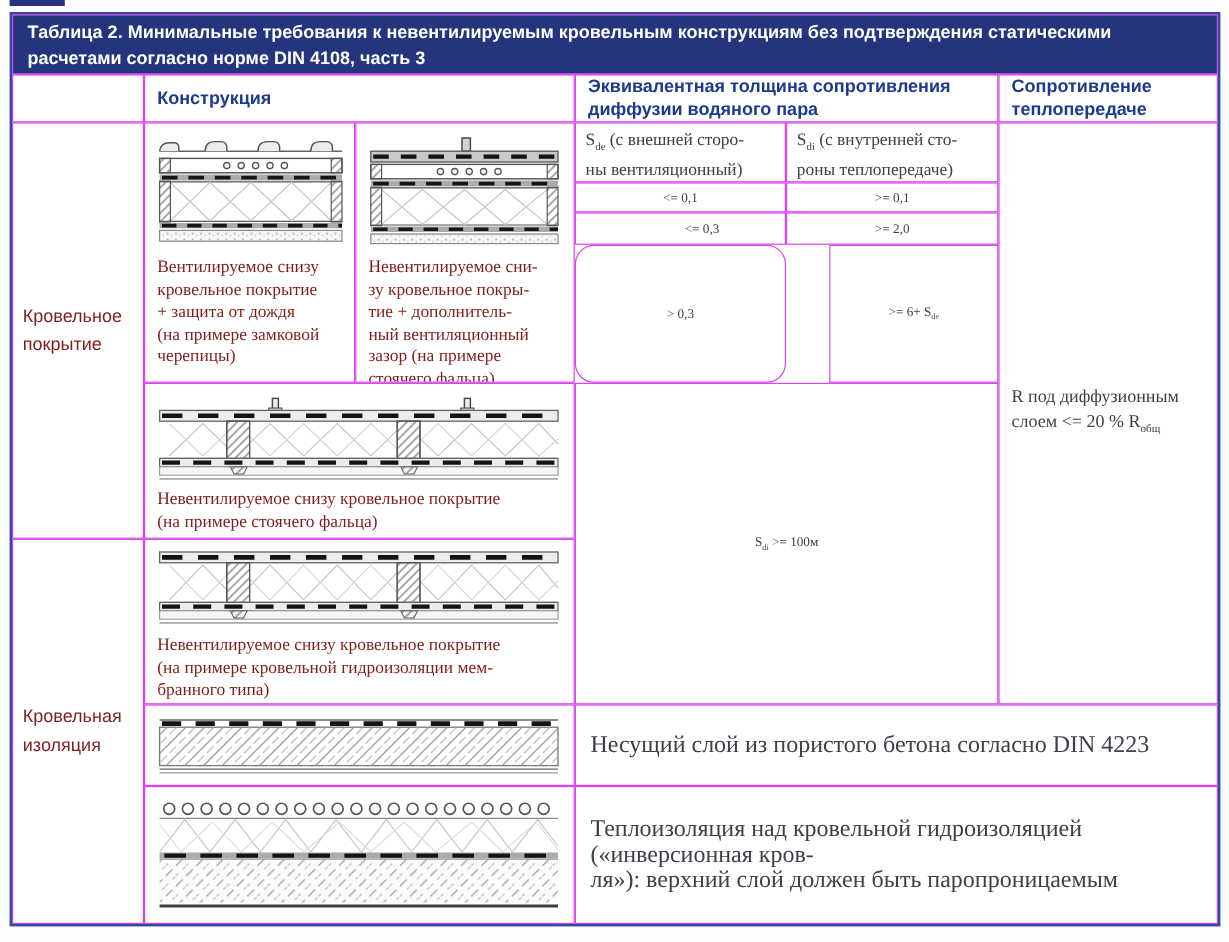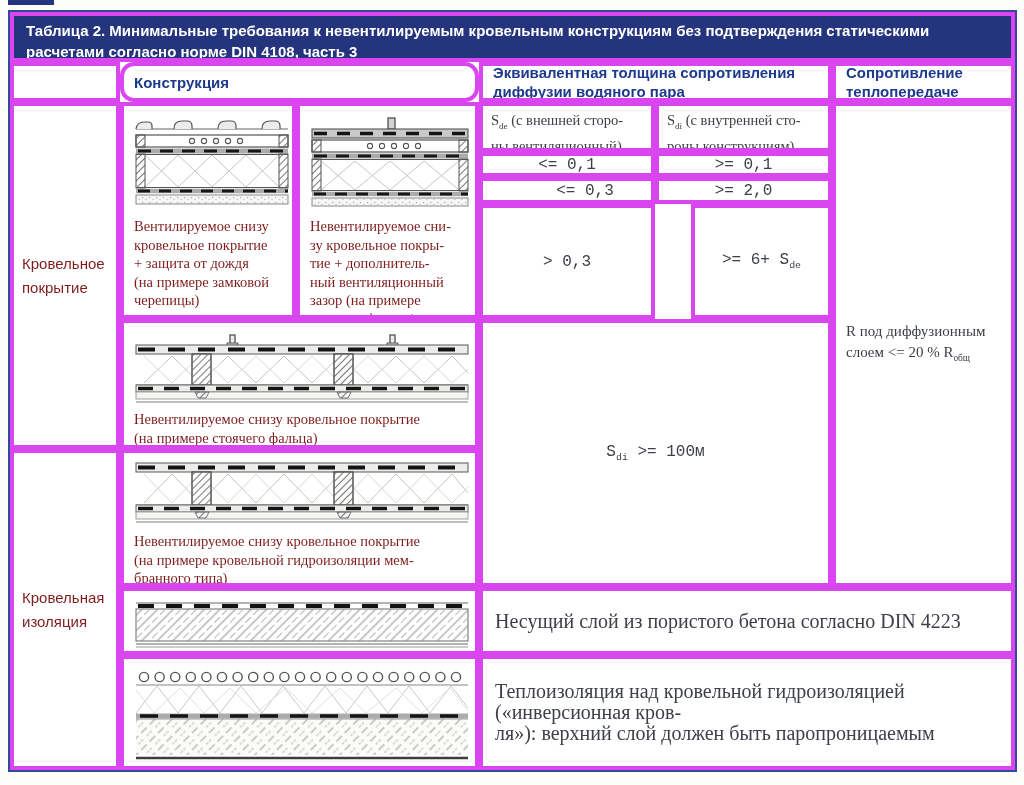--- a/index.html
+++ b/index.html
@@ -3,55 +3,55 @@
 <meta charset="utf-8">
 <style>
   html,body{margin:0;padding:0;}
   body{width:1024px;height:785px;background:#fdfdfc;position:relative;
        font-family:"Liberation Serif", serif;color:#3e4049;}
   .artifact{position:absolute;left:8px;top:0;width:46px;height:5px;background:#24357e;}
   .tbl{position:absolute;left:8px;top:10px;width:1005px;height:758px;
        border:2px solid #34499c;display:grid;background:#fff;
        grid-template-columns:110px 176px 183px 176px 177px 1fr;
        grid-template-rows:50px 40px 50px 25px 27px 115px 130px 138px 68px 1fr;}
-  .cell{border:4px solid #d946ef;box-sizing:border-box;overflow:hidden;}
+  .cell{border:1px solid #d946ef;box-sizing:border-box;overflow:hidden;}
   .pre{white-space:pre-line;}
   
   .title{grid-column:1/-1;grid-row:1;background:#24357e;color:#fff;
          font-family:"Liberation Sans",sans-serif;font-weight:bold;font-size:15px;
          line-height:21px;padding:4px 12px;}
   
   .hdr{font-family:"Liberation Sans",sans-serif;font-weight:bold;font-size:15px;
        color:#1d3a8c;display:flex;align-items:center;padding:2px 10px;line-height:19px;}
   .h-empty{grid-column:1;grid-row:2;}
-  .h-constr{grid-column:2/4;grid-row:2;border-radius:14px;}
+  .h-constr{grid-column:2/4;grid-row:2;}
   .h-vapor{grid-column:4/6;grid-row:2;}
   .h-heat{grid-column:6;grid-row:2;}
   
   .sec{font-family:"Liberation Sans",sans-serif;font-weight:normal;font-size:15px;
        color:#7f1d1d;display:flex;align-items:center;padding:0 8px;line-height:24px;}
   .sec1{grid-column:1;grid-row:3/8;}
   .sec2{grid-column:1;grid-row:8/11;}
   
   .dcell{padding:10px 4px 0 10px;}
   .d-a1{grid-column:2;grid-row:3/7;}
   .d-a2{grid-column:3;grid-row:3/7;}
   .d-b{grid-column:2/4;grid-row:7;}
   .d-c{grid-column:2/4;grid-row:8;padding-top:6px;}
   .d-d{grid-column:2/4;grid-row:9;padding-top:8px;}
   .d-e{grid-column:2/4;grid-row:10;padding-top:9px;}
   .cap{font-size:14.5px;line-height:18.5px;margin-top:5px;color:#7f1d1d;}
   
   .vhead{font-size:14.5px;line-height:20px;padding:4px 8px;}
   .v-sde{grid-column:4;grid-row:3;}
   .v-sdi{grid-column:5;grid-row:3;}
-  .val{display:flex;align-items:center;justify-content:center;font-size:16px;font-family:Liberation Mono, monospace;}
+  .val{display:flex;align-items:center;justify-content:center;font-size:11px;}
   .v-r1a{grid-column:4;grid-row:4;} .v-r1b{grid-column:5;grid-row:4;}
   .v-r2a{grid-column:4;grid-row:5;padding-left:36px;} .v-r2b{grid-column:5;grid-row:5;}
-  .v-r3a{grid-column:4;grid-row:6;} .v-r3b{grid-column:5;grid-row:6;margin-left:36px;}
+  .v-r3a{grid-column:4;grid-row:6;border-radius:16px;} .v-r3b{grid-column:5;grid-row:6;margin-left:36px;}
   .v-merged{grid-column:4/6;grid-row:7/9;}
   
   .heat{grid-column:6;grid-row:3/9;display:flex;align-items:center;
         padding:0 10px;font-size:15px;line-height:21px;}
   
   .wtext{grid-column:4/-1;display:flex;align-items:center;padding:0 12px;
          font-size:20px;line-height:21px;}
   .w-d{grid-row:9;}
   .w-e{grid-row:10;justify-content:flex-end;}
   sub{font-size:0.62em;}
@@ -265,21 +265,21 @@
       <rect x="2" y="51" width="332" height="36" fill="#fbfbf9" stroke="none"></rect>
       <rect x="2" y="51" width="332" height="36" fill="url(#hatchDash)" stroke="none"></rect>
       <line x1="2" y1="51" x2="334" y2="51" stroke="#999" stroke-width="1"></line>
       <line x1="2" y1="90" x2="334" y2="90" stroke="#3d3d3d" stroke-width="2.6"></line>
     </svg>
   </div>
 
   <div class="cell vhead v-sde"><span class="pre"><span>S</span><sub>de</sub><span class="pre"> (с внешней сторо-
 ны вентиляционный)</span></span></div>
   <div class="cell vhead v-sdi"><span class="pre"><span>S</span><sub>di</sub><span class="pre"> (с внутренней сто-
-роны конструкциям)</span></span></div>
+роны теплопередаче)</span></span></div>
 
   <div class="cell val v-r1a">&lt;= 0,1</div>
   <div class="cell val v-r1b">&gt;= 0,1</div>
   <div class="cell val v-r2a">&lt;= 0,3</div>
   <div class="cell val v-r2b">&gt;= 2,0</div>
   <div class="cell val v-r3a">&gt; 0,3</div>
   <div class="cell val v-r3b">
       <span><span>&gt;= 6+ S</span><sub>de</sub></span>
     </div>
 

